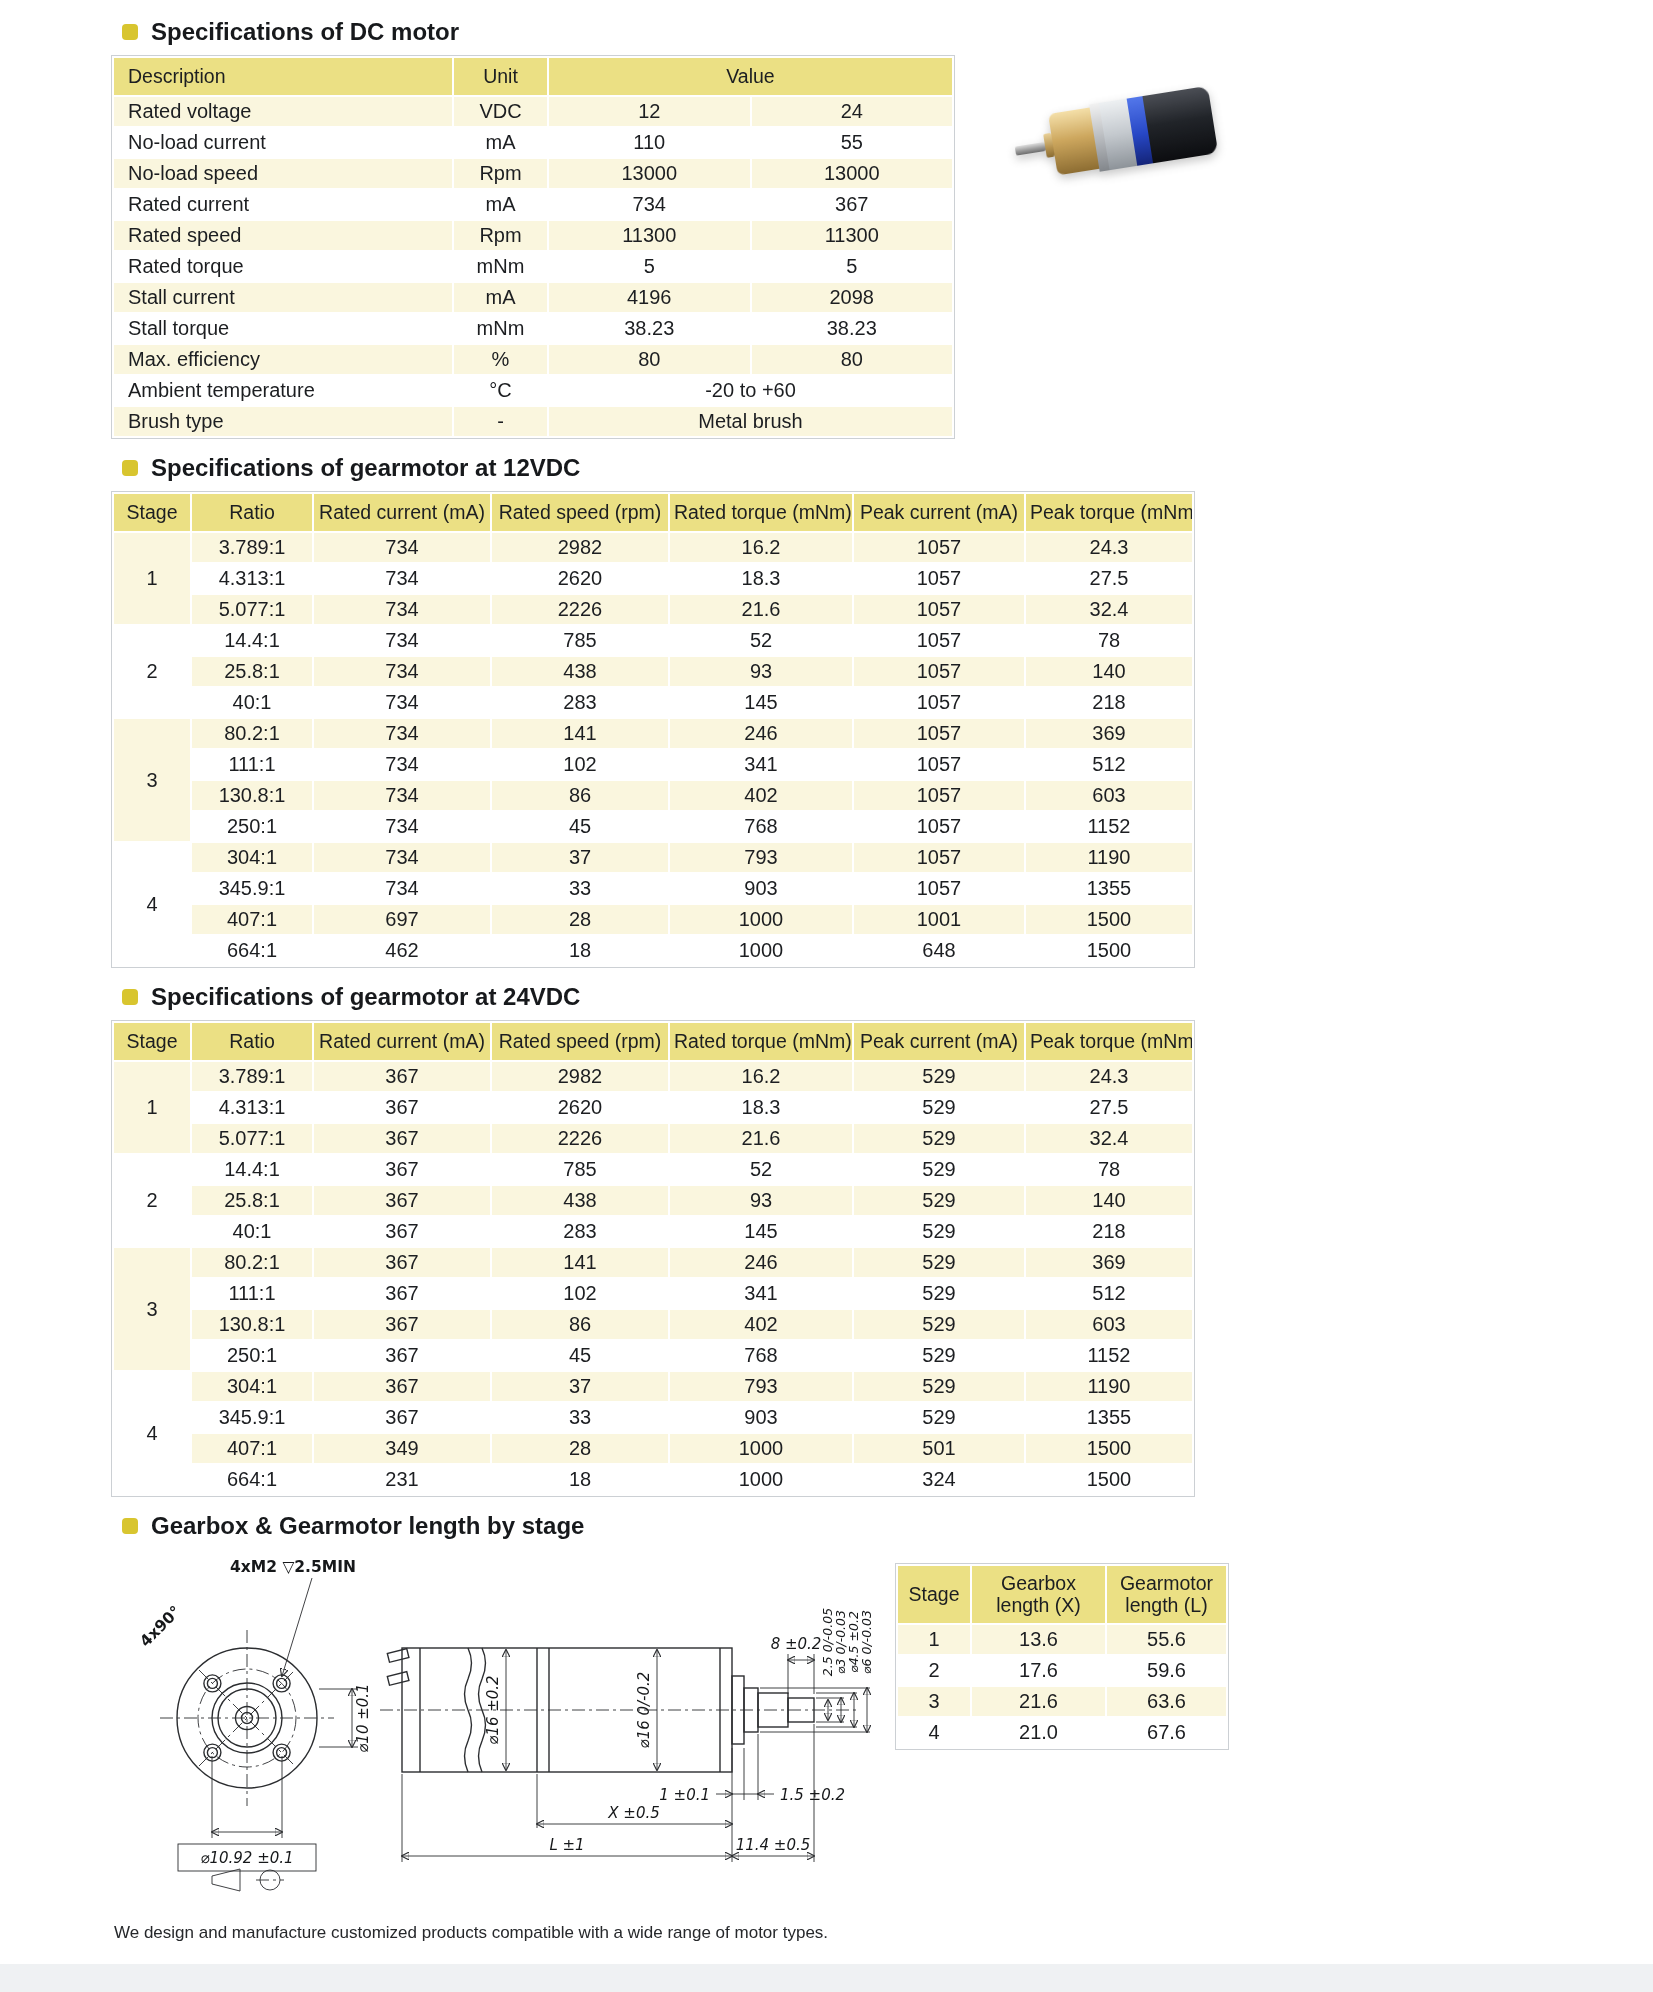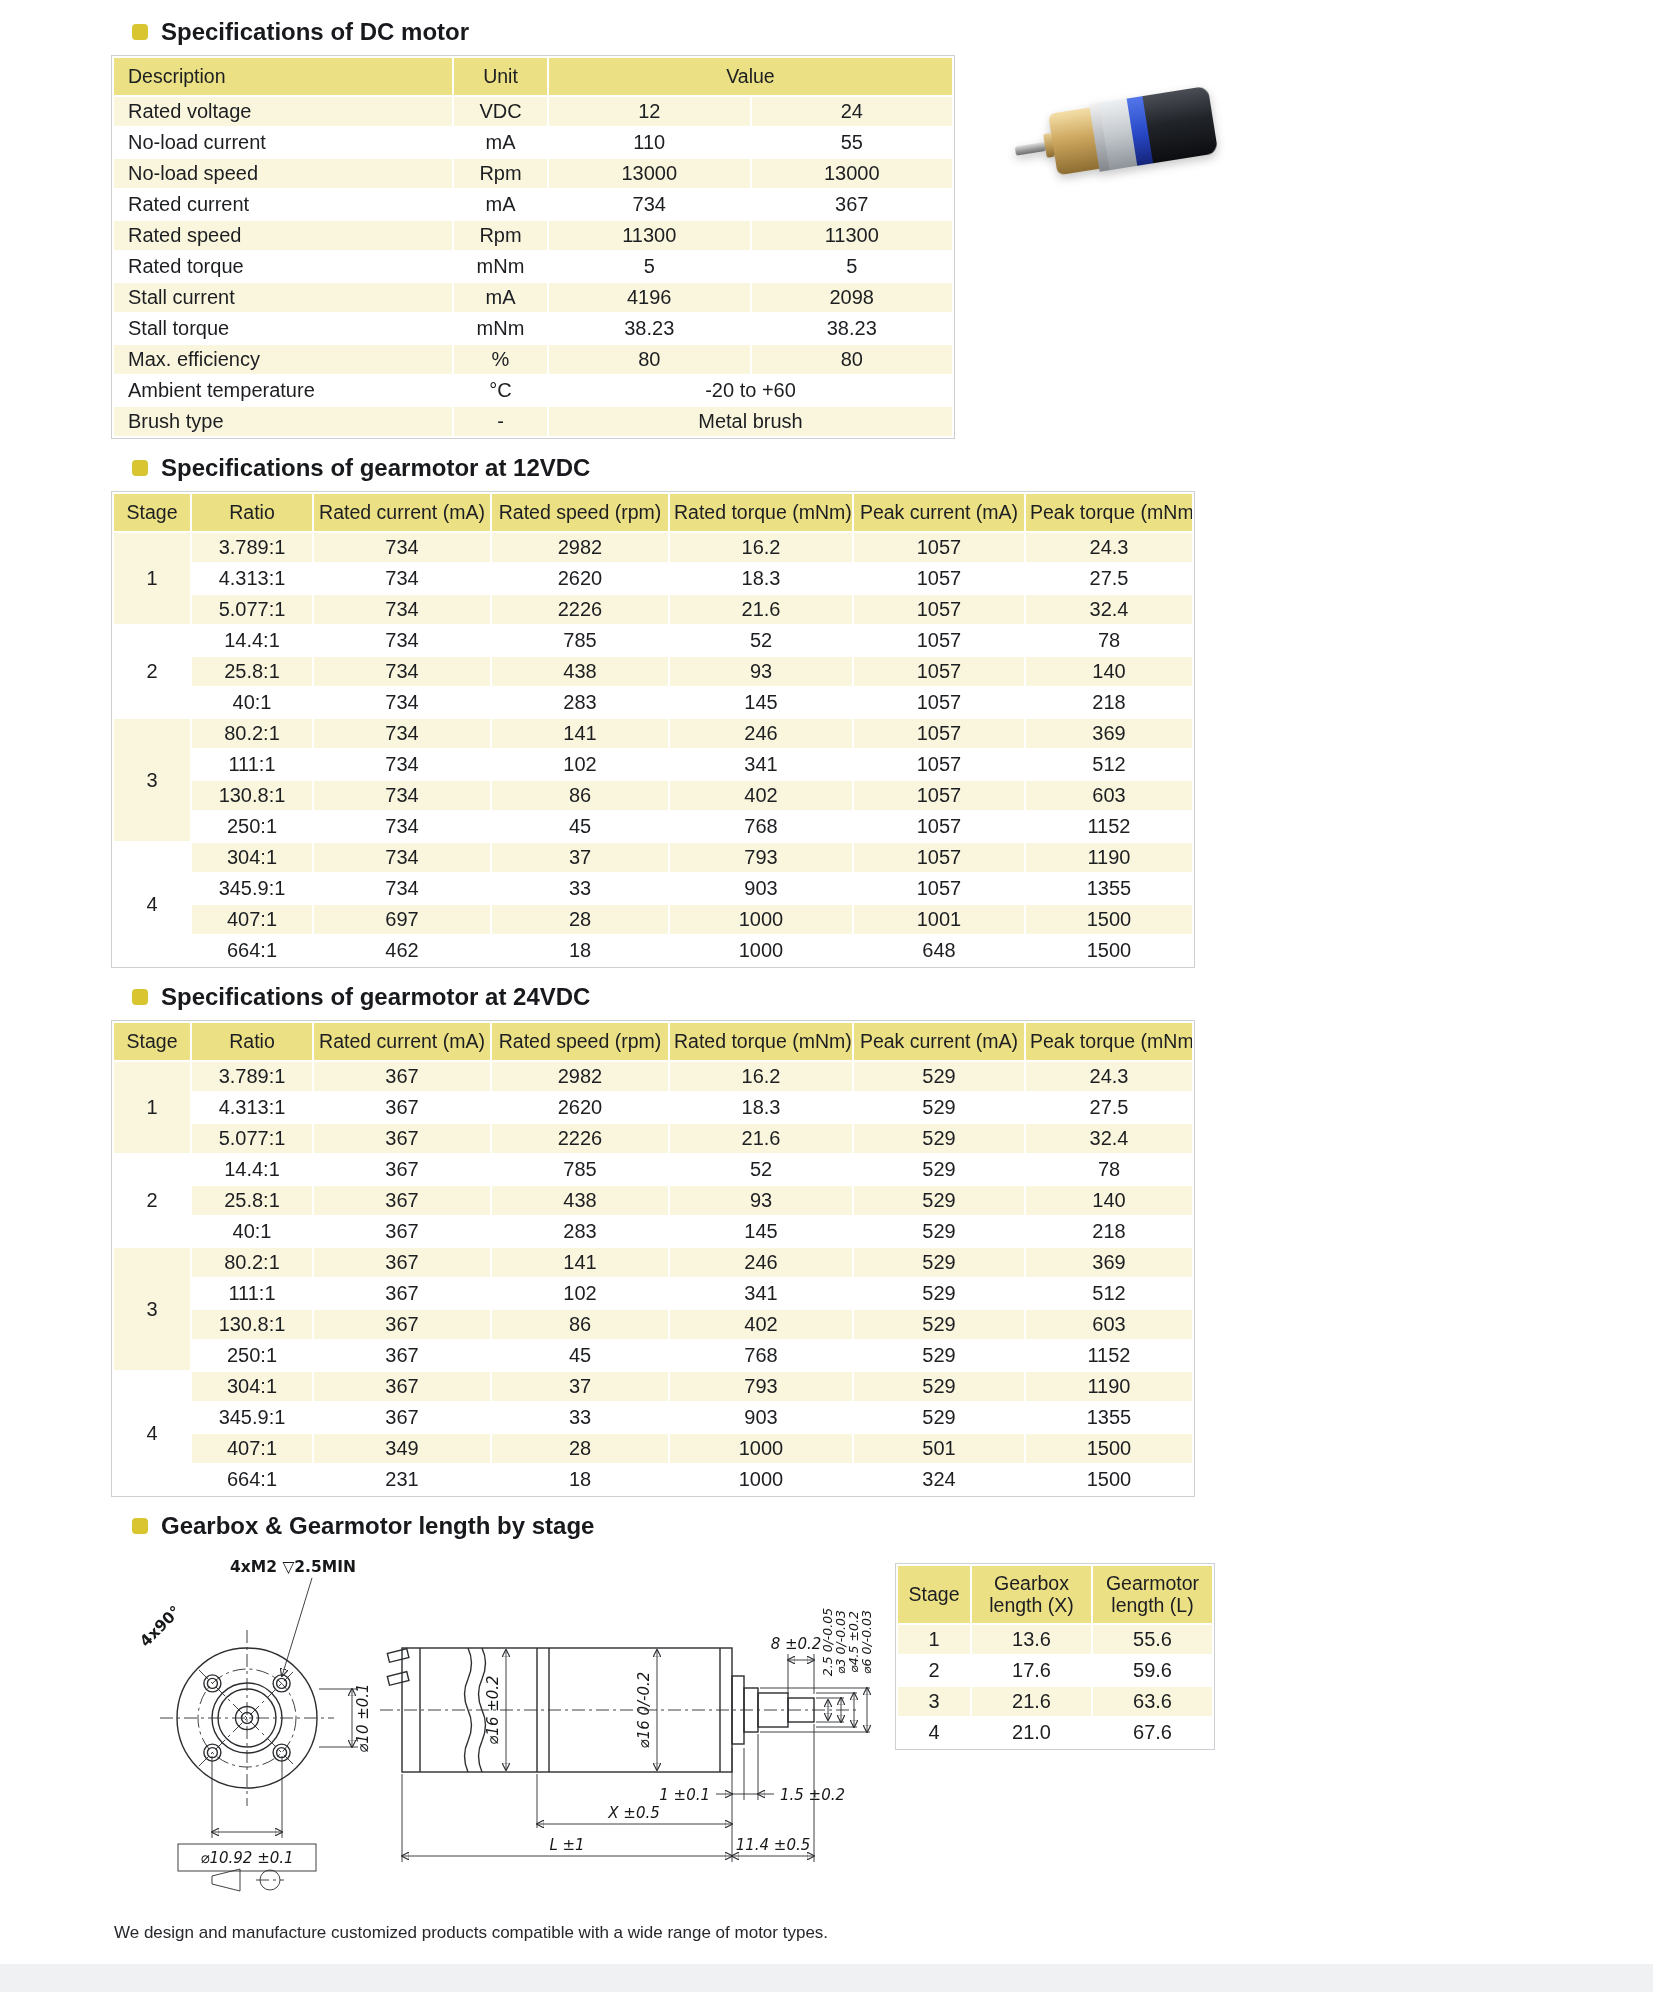--- a/index.html
+++ b/index.html
@@ -6,21 +6,21 @@
     --header-yellow:#ebe084;
     --row-pale:#faf6de;
     --bullet-yellow:#d8c52f;
   }
   *{box-sizing:border-box;margin:0;padding:0}
   html,body{background:#fff}
   body{width:1653px;min-height:1992px;position:relative;
        font-family:"Liberation Sans",sans-serif;color:#1c1e21}
   .page{padding:18px 0 0 112px;position:relative}
   .sec{margin-bottom:16px}
-  .sec-title{display:flex;align-items:center;gap:13px;margin:0 0 10px 20px;
+  .sec-title{display:flex;align-items:center;gap:13px;margin:0 0 10px 10px;
              font-size:24px;font-weight:bold;color:#17191c}
   .bullet{width:16px;height:16px;border-radius:4px;background:var(--bullet-yellow);flex:none}
 
   table.spec-table{border-collapse:collapse;outline:1px solid #ccd0d4;table-layout:fixed}
   .spec-table th,.spec-table td{border:2px solid #fff;font-size:20px;text-align:center;
        height:31px;padding:1px 6px;font-weight:normal;white-space:nowrap;overflow:hidden}
   .spec-table thead th{background:var(--header-yellow);font-size:19.5px;padding:7px 4px}
   .spec-table tbody tr:nth-child(odd) td{background:var(--row-pale)}
   .spec-table tbody tr:nth-child(even) td{background:#fff}
   .spec-table td.stage-odd{background:var(--row-pale)!important}
@@ -555,21 +555,21 @@
 
           <line class="dim" x1="620" y1="306" x2="702" y2="306" marker-start="url(#arr)" marker-end="url(#arr)"></line>
           <text x="661" y="300" text-anchor="middle">11.4 ±0.5</text>
         </g>
       </svg>
 
       <table class="spec-table len-table">
         <thead>
           <tr>
             <th style="width:74px">Stage</th>
-            <th style="width:121px">Gearbox length (X)</th>
+            <th style="width:135px">Gearbox length (X)</th>
             <th style="width:121px">Gearmotor length (L)</th>
           </tr>
         </thead>
         <tbody>
             <tr>
               <td>1</td>
               <td>13.6</td>
               <td>55.6</td>
             </tr>
             <tr>

